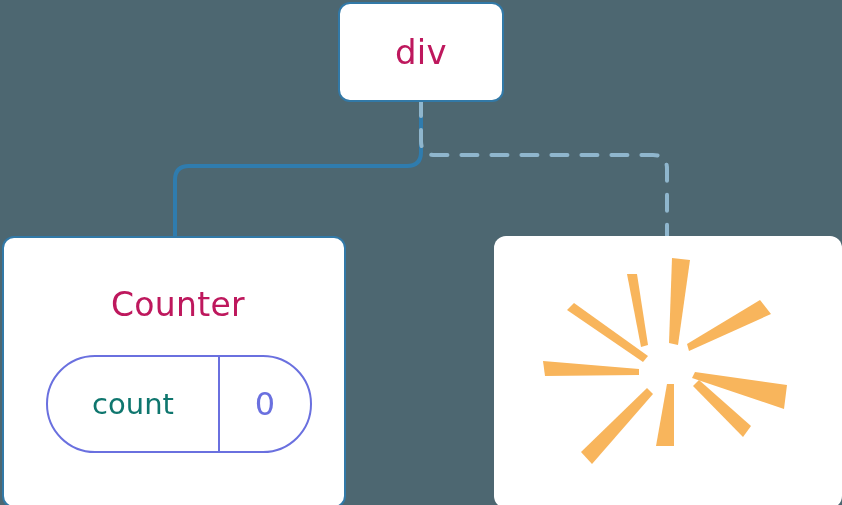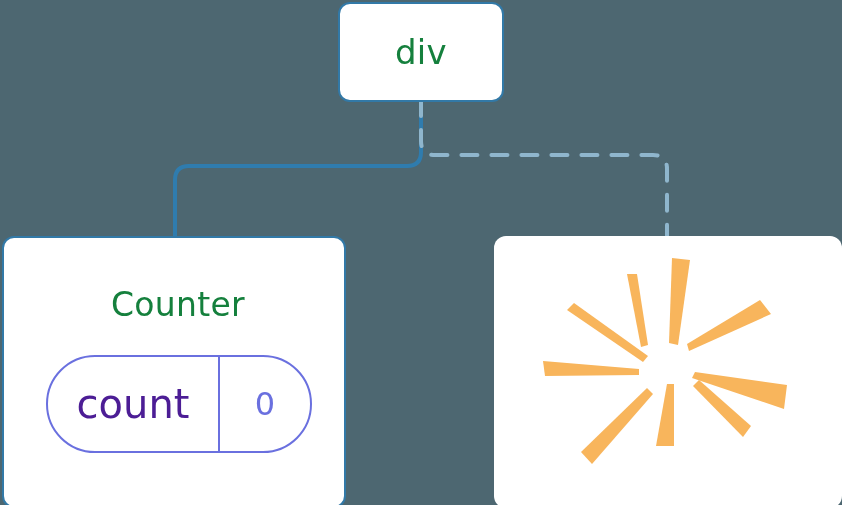--- a/index.html
+++ b/index.html
@@ -52,21 +52,21 @@
     width: 344px;
     height: 272px;
   }
   #node-burst {
     left: 494px;
     top: 236px;
     width: 348px;
     height: 272px;
   }
   .node-title {
-    color: #15803d;
+    color: #be185d;
     font-size: 34px;
     font-weight: 400;
     letter-spacing: 0.3px;
     line-height: 1;
   }
   #counter-title {
     position: absolute;
     left: 0;
     right: 0;
     top: 50px;
@@ -84,22 +84,22 @@
     border-radius: 49px;
     box-sizing: border-box;
     display: flex;
     align-items: stretch;
   }
   .pill-key {
     flex: 0 0 172px;
     display: flex;
     align-items: center;
     justify-content: center;
-    color: #4c1d95;
-    font-size: 40px;
+    color: #0f766e;
+    font-size: 29px;
     border-right: 2px solid #6a70df;
     box-sizing: border-box;
   }
   .pill-val {
     flex: 1 1 auto;
     display: flex;
     align-items: center;
     justify-content: center;
     color: #6a70df;
     font-size: 32px;

